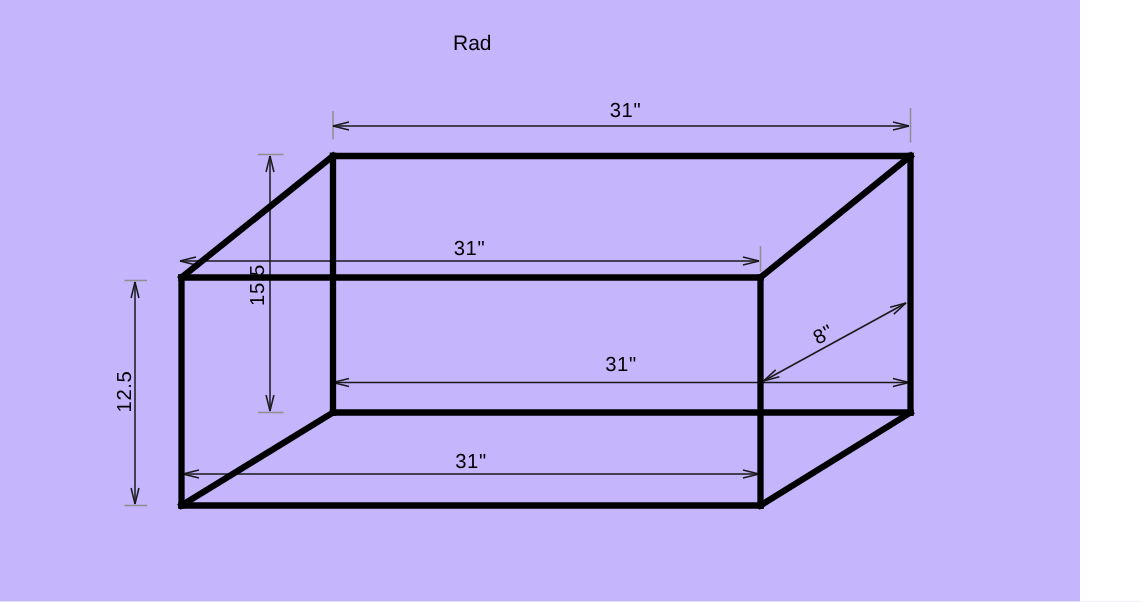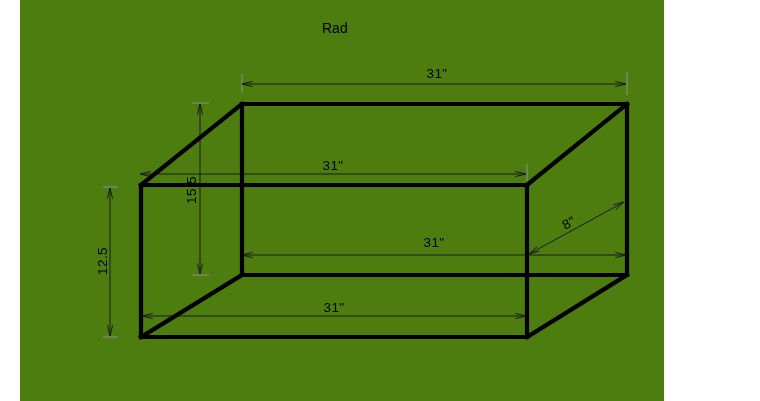--- a/index.html
+++ b/index.html
@@ -1,17 +1,17 @@
 <!DOCTYPE html>
 <html><head>
 <meta charset="utf-8">
 <style>
   html,body{margin:0;padding:0;background:#ffffff;}
-  .canvas{position:relative;width:644px;height:401px;background:#4d7c0f;overflow:hidden;
-          font-family:"Liberation Sans",sans-serif;margin-left:20px;}
+  .canvas{position:relative;width:720px;height:401px;background:#c4b5fd;overflow:hidden;
+          font-family:"Liberation Sans",sans-serif;}
   .drawing-title{position:absolute;left:302px;top:20px;font-size:14px;color:#000;
           font-family:"Liberation Sans",sans-serif;white-space:pre;}
   svg{position:absolute;left:0;top:0;}
   svg text{font-family:"Liberation Sans",sans-serif;letter-spacing:0.4px;}
 </style>
 </head>
 <body>
 
 <div class="canvas">
   <div class="drawing-title">Rad</div>

